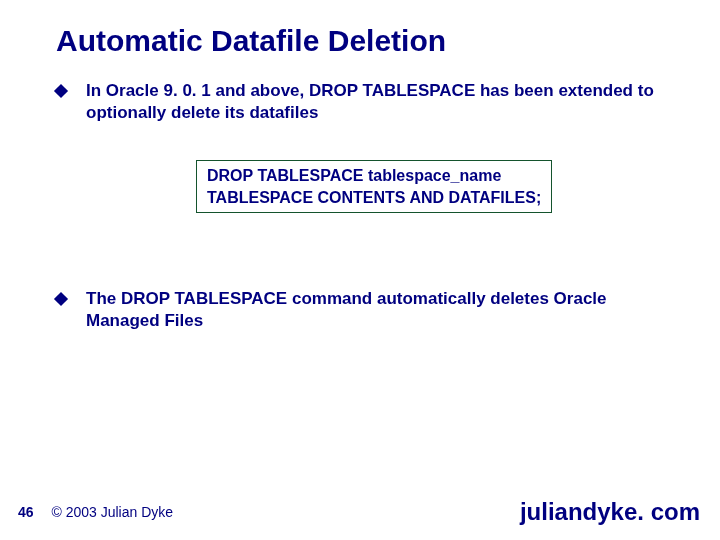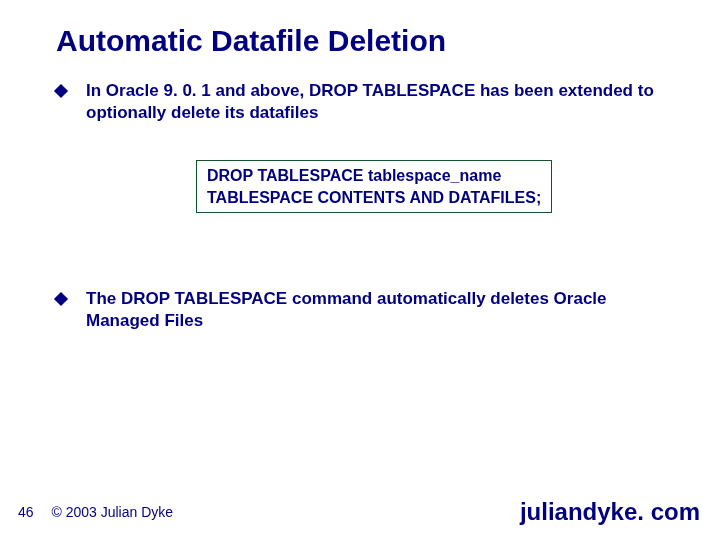--- a/index.html
+++ b/index.html
@@ -13,21 +13,21 @@
   .bullet-text { margin-left: 30px; font-size: 17px; font-weight: bold; line-height: 1.3; }
   .codebox {
     position: absolute; top: 160px; left: 196px;
     border: 1px solid #14532d;
     background: #fff;
     padding: 4px 10px;
     font-size: 16px; font-weight: bold; line-height: 1.35;
     color: #000080;
   }
   .footer-left { position: absolute; bottom: 20px; left: 18px; font-size: 14px; color: #000080; }
-  .footer-pg { font-weight: normal; margin-right: 14px; text-align: center; }
+  .footer-pg { font-weight: bold; margin-right: 14px; text-align: center; }
   .footer-copy { font-weight: normal; }
   .footer-right { position: absolute; bottom: 14px; right: 20px; font-size: 24px; font-weight: bold; color: #000080; text-align: center; }
 </style>
 </head>
 <body>
 
 <div class="slide">
 
   <div class="title">Automatic Datafile Deletion</div>
 

